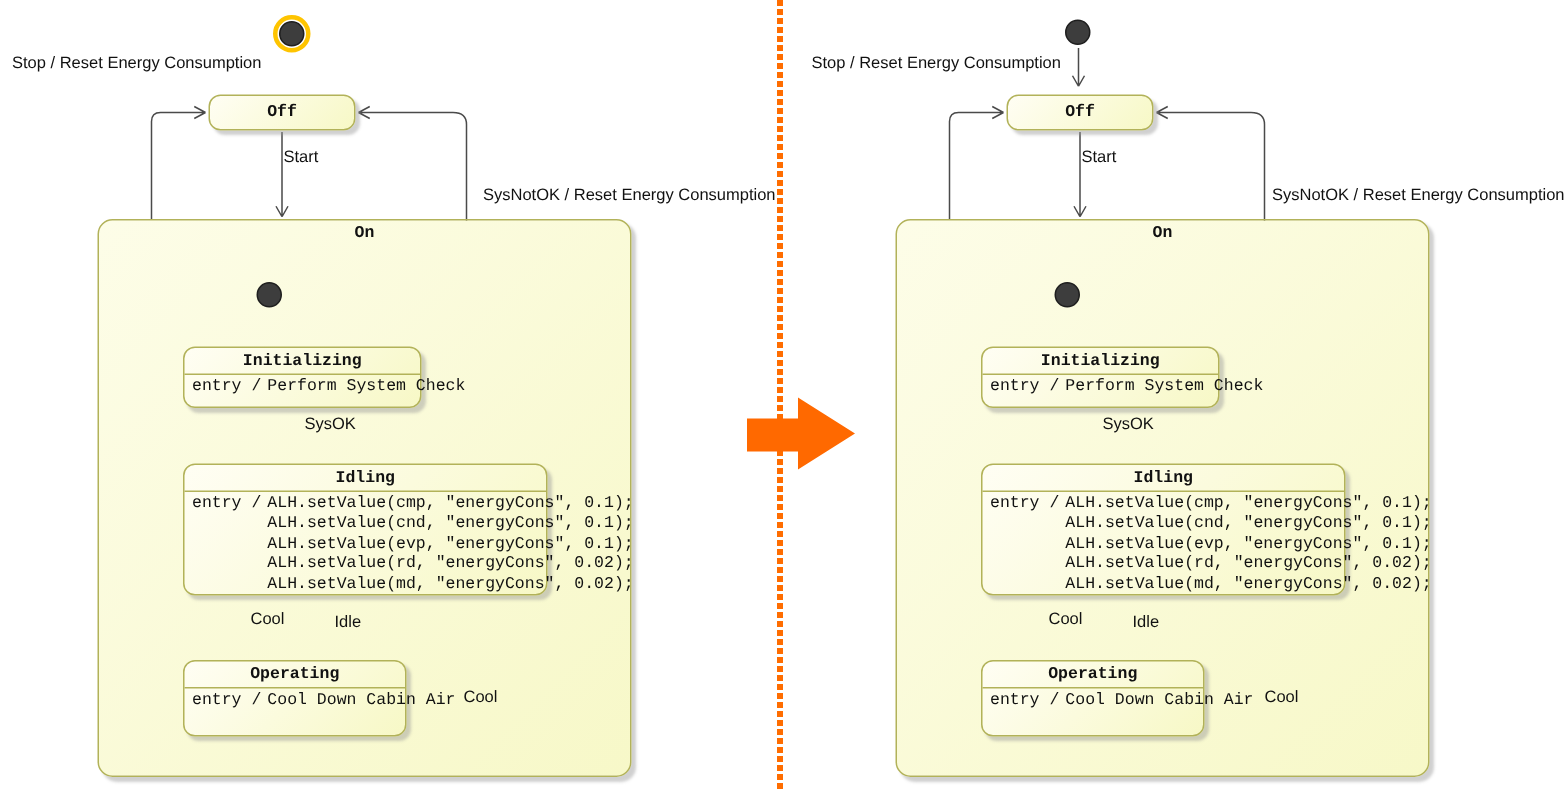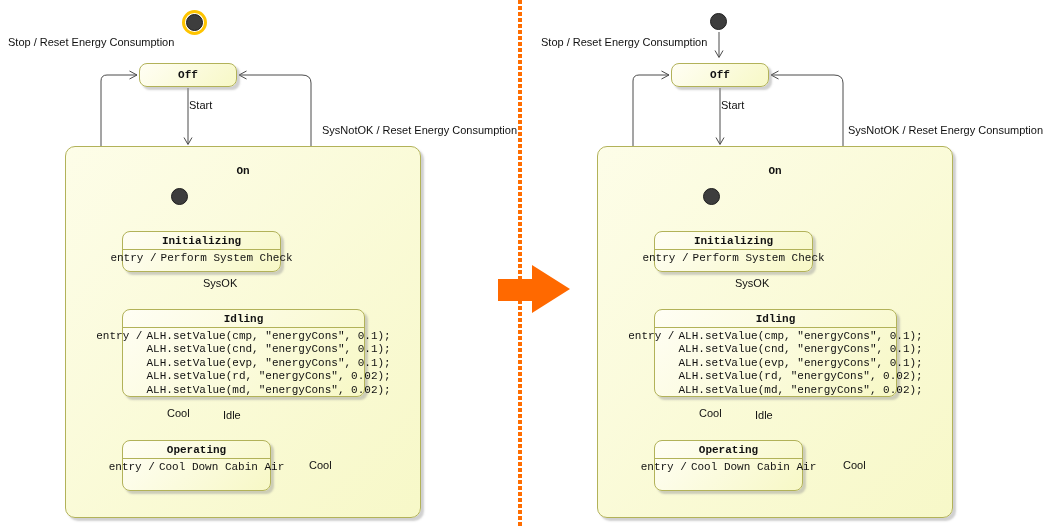--- a/index.html
+++ b/index.html
@@ -12,29 +12,29 @@
 
   .state{
     position:absolute;box-sizing:border-box;
     border:1px solid #b2b259;border-radius:8px;
     background:linear-gradient(135deg,#fffef4 0%,#f7f8c6 100%);
     box-shadow:3px 3px 2px rgba(150,150,150,.45);
     font-size:11px;color:#111;font-family:Liberation Mono, monospace;
   }
   .state .title{font-weight:bold;text-align:center;line-height:16px;padding-top:1px;white-space:nowrap;}
   .state.has-body .title{border-bottom:1px solid #b2b259;}
-  .state .body{padding:2px 5px 2px 5px;line-height:13.4px;white-space:nowrap;justify-content:center;}
+  .state .body{padding:2px 5px 2px 5px;line-height:13.4px;white-space:nowrap;}
   .entry-row{display:flex;}
   .entry-row .prefix{margin-right:4px;}
   .simple .title{line-height:22px;padding-top:0;}
   .composite{
     border-radius:10px;
     background:linear-gradient(135deg,#fdfde8 0%,#f7f8c8 100%);
   }
-  .composite .title{padding-top:16px;}
+  .composite .title{padding-top:1px;}
 
   .tlabel{position:absolute;font-size:11px;line-height:12px;white-space:nowrap;color:#111;}
 
   .init-node{
     position:absolute;width:17px;height:17px;border-radius:50%;
     background:#3d3d3d;border:1px solid #1e1e1e;box-sizing:border-box;
   }
   .init-ring{
     position:absolute;width:25px;height:25px;box-sizing:border-box;
     border:3px solid #fec400;border-radius:50%;

